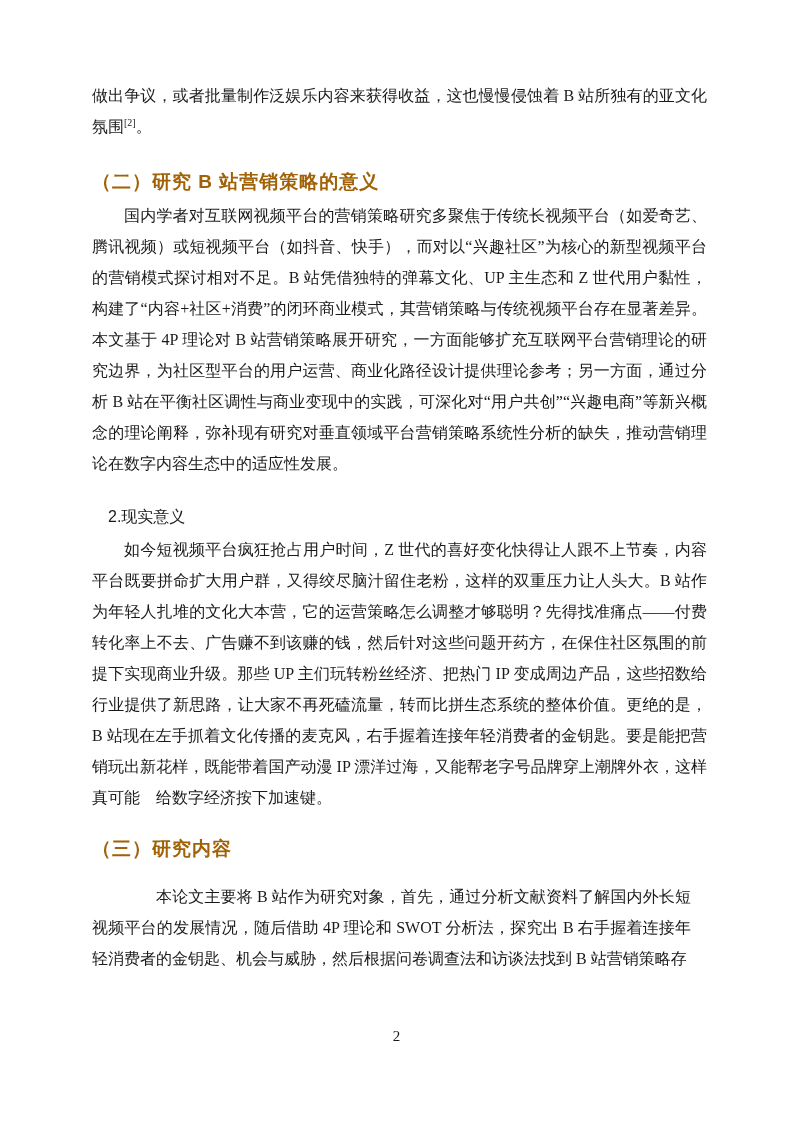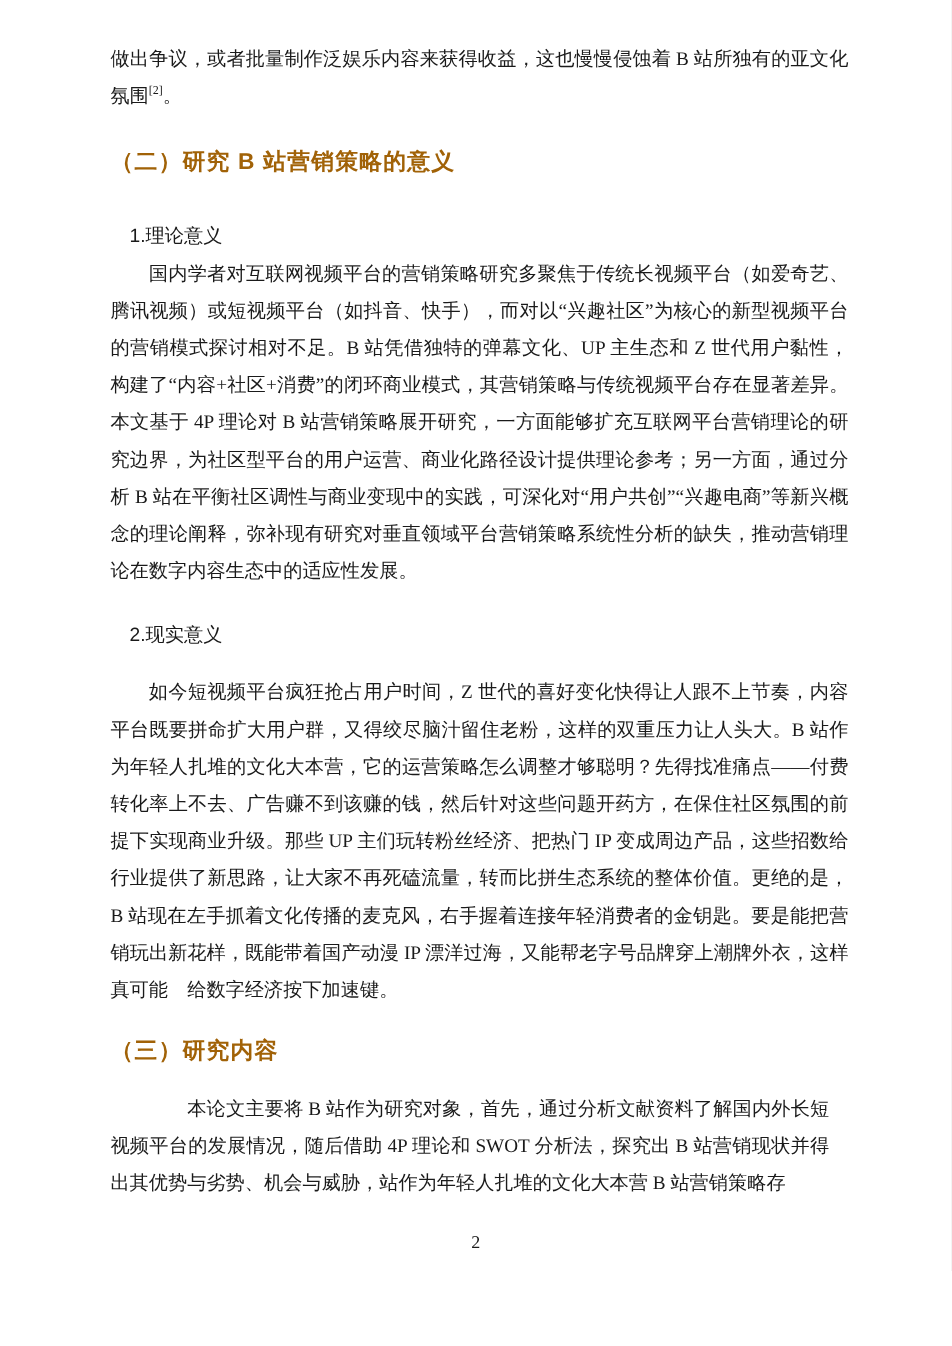--- a/index.html
+++ b/index.html
@@ -14,21 +14,21 @@
     margin: 0 auto;
     background: #ffffff;
     color: #1a1a1a;
     font-family: "Liberation Serif", "DejaVu Serif", serif;
     font-size: 16px;
     line-height: 31px;
     overflow: hidden;
     box-sizing: border-box;
   }
   .content {
-    padding: 34px 86px 0 92px;
+    padding: 80px 86px 0 92px;
     box-sizing: border-box;
   }
   .para {
     margin: 0;
     text-align: justify;
   }
   .para.indent-2 { text-indent: 2em; }
   .para.indent-4 { text-indent: 4em; }
   .para.narrow { margin-right: 16px; }
   sup.footref {
@@ -48,21 +48,21 @@
   .sub-label {
     font-family: "Liberation Sans", "DejaVu Sans", sans-serif;
     font-size: 16px;
     line-height: 31px;
     margin: 0;
     text-indent: 1em;
   }
   .sub-label.first { margin-top: 28px; }
   .sub-label.second { margin-top: 22px; }
   .para.after-label { margin-top: 0; }
-  .para.after-label2 { margin-top: 17px; }
+  .para.after-label2 { margin-top: 2px; }
   h2.sec-heading.third { margin-top: 18px; }
   .para.research { margin-top: 14px; }
   .page-number {
     position: absolute;
     top: 1026px;
     left: 0;
     width: 100%;
     text-align: center;
     font-size: 15px;
     line-height: 20px;
@@ -72,28 +72,27 @@
 </head>
 <body>
 
 <div class="page">
   <div class="content">
 
     <p class="para"><span>做出争议，或者批量制作泛娱乐内容来获得收益，这也慢慢侵蚀着 B 站所独有的亚文化氛围</span><sup class="footref">[2]</sup><span>。</span></p>
 
     <h2 class="sec-heading">（二）研究 B 站营销策略的意义</h2>
 
-    <p class="sub-label first">1.理论意义</p>
 
     <p class="para indent-2 after-label">国内学者对互联网视频平台的营销策略研究多聚焦于传统长视频平台（如爱奇艺、腾讯视频）或短视频平台（如抖音、快手），而对以“兴趣社区”为核心的新型视频平台的营销模式探讨相对不足。B 站凭借独特的弹幕文化、UP 主生态和 Z 世代用户黏性，构建了“内容+社区+消费”的闭环商业模式，其营销策略与传统视频平台存在显著差异。本文基于 4P 理论对 B 站营销策略展开研究，一方面能够扩充互联网平台营销理论的研究边界，为社区型平台的用户运营、商业化路径设计提供理论参考；另一方面，通过分析 B 站在平衡社区调性与商业变现中的实践，可深化对“用户共创”“兴趣电商”等新兴概念的理论阐释，弥补现有研究对垂直领域平台营销策略系统性分析的缺失，推动营销理论在数字内容生态中的适应性发展。</p>
 
     <p class="sub-label second">2.现实意义</p>
 
     <p class="para indent-2 after-label2">如今短视频平台疯狂抢占用户时间，Z 世代的喜好变化快得让人跟不上节奏，内容平台既要拼命扩大用户群，又得绞尽脑汁留住老粉，这样的双重压力让人头大。B 站作为年轻人扎堆的文化大本营，它的运营策略怎么调整才够聪明？先得找准痛点——付费转化率上不去、广告赚不到该赚的钱，然后针对这些问题开药方，在保住社区氛围的前提下实现商业升级。那些 UP 主们玩转粉丝经济、把热门 IP 变成周边产品，这些招数给行业提供了新思路，让大家不再死磕流量，转而比拼生态系统的整体价值。更绝的是，B 站现在左手抓着文化传播的麦克风，右手握着连接年轻消费者的金钥匙。要是能把营销玩出新花样，既能带着国产动漫 IP 漂洋过海，又能帮老字号品牌穿上潮牌外衣，这样真可能　给数字经济按下加速键。</p>
 
     <h2 class="sec-heading third">（三）研究内容</h2>
 
-    <p class="para indent-4 narrow research">本论文主要将 B 站作为研究对象，首先，通过分析文献资料了解国内外长短视频平台的发展情况，随后借助 4P 理论和 SWOT 分析法，探究出 B 站营销现状并得出其优势与劣势、机会与威胁，站作为年轻人扎堆的文化大本营 B 站营销策略存</p>
+    <p class="para indent-4 narrow research">本论文主要将 B 站作为研究对象，首先，通过分析文献资料了解国内外长短视频平台的发展情况，随后借助 4P 理论和 SWOT 分析法，探究出 B 右手握着连接年轻消费者的金钥匙、机会与威胁，然后根据问卷调查法和访谈法找到 B 站营销策略存</p>
 
   </div>
 
   <div class="page-number">2</div>
 </div>
 
 </body></html>

